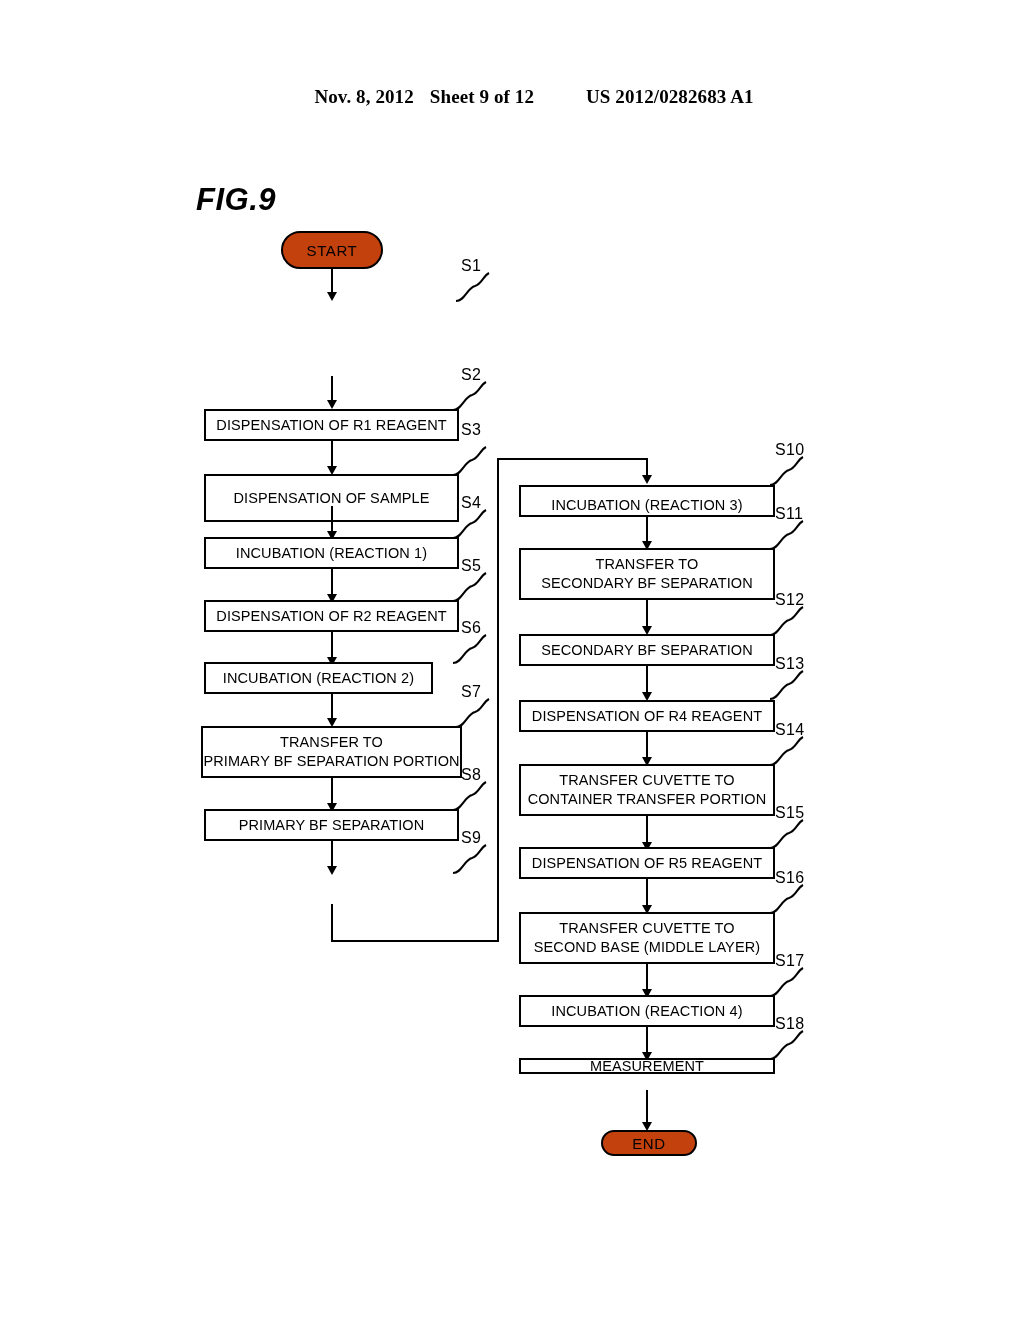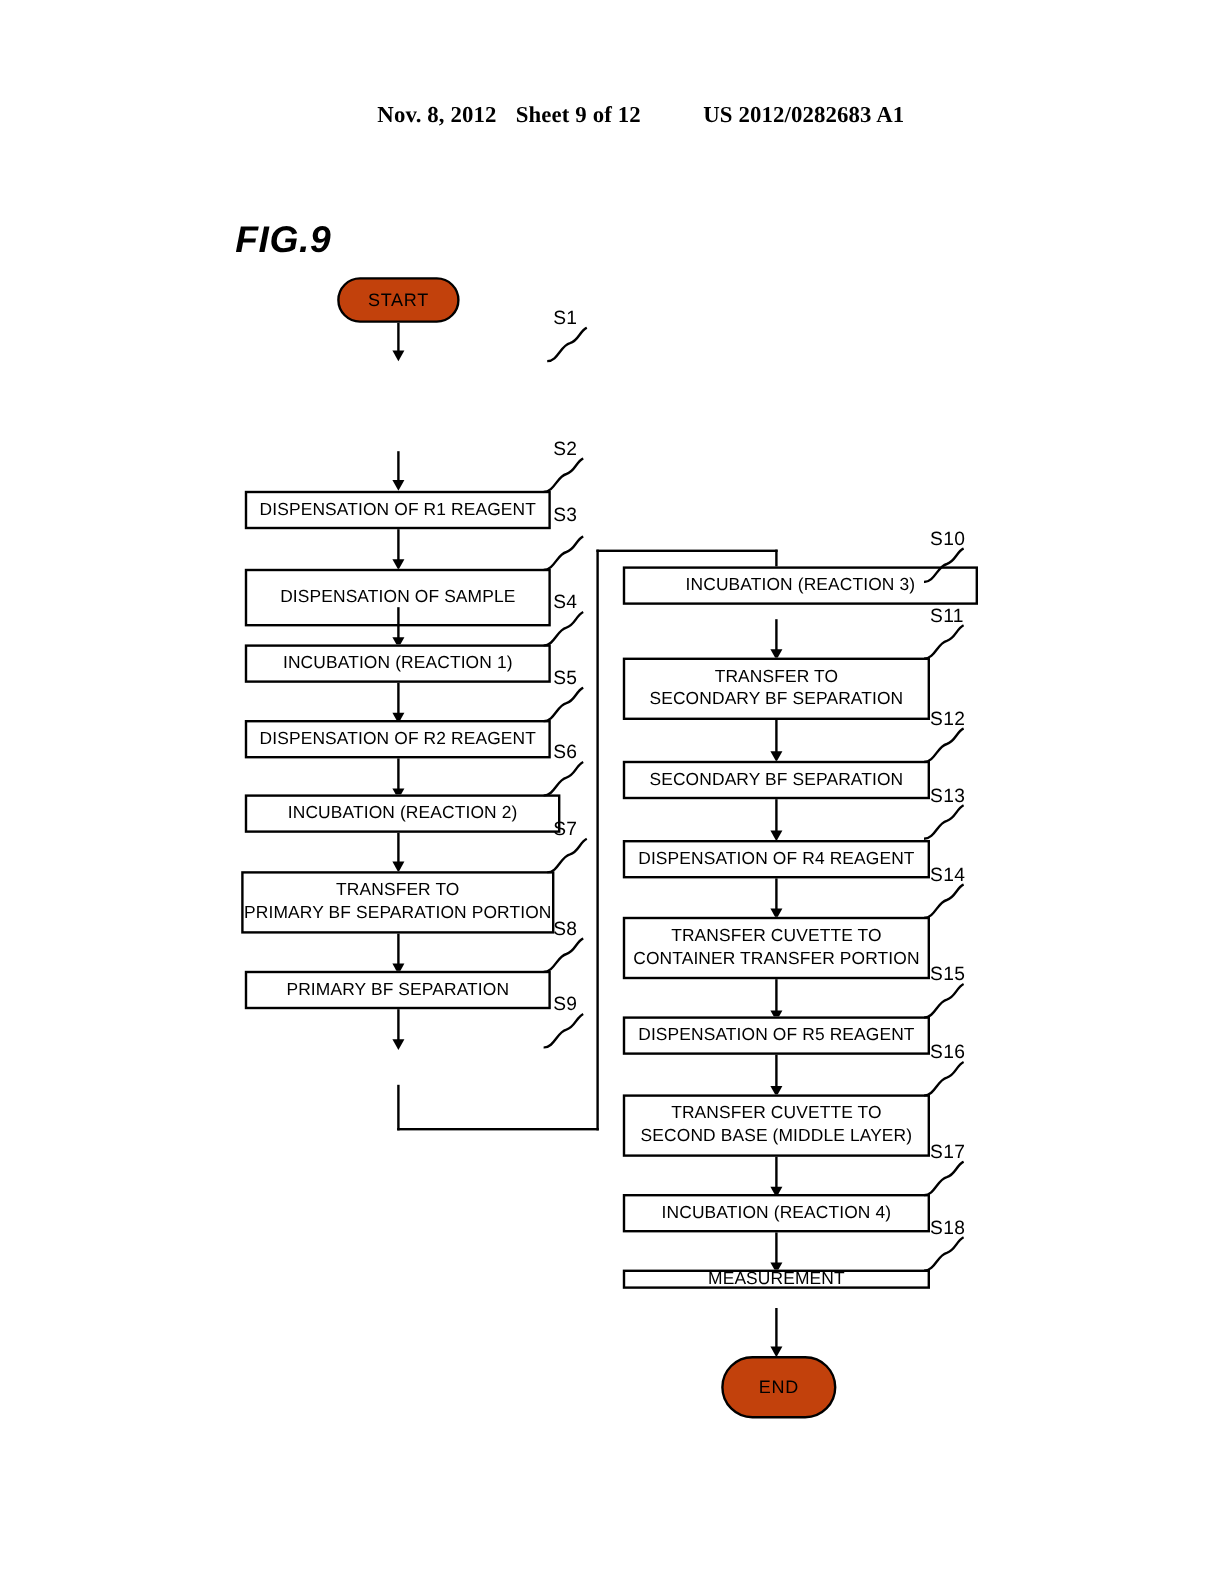--- a/index.html
+++ b/index.html
@@ -169,21 +169,21 @@
   <div class="vline" style="left:331px; top:569px; height:31px;"></div>
   <div class="arrowhead" style="left:327px; top:594px;"></div>
 
   <div class="node" style="left:204px; top:600px; width:255px; height:32px;">
     <span class="line">DISPENSATION OF R2 REAGENT</span>
   </div>
 
   <div class="vline" style="left:331px; top:632px; height:31px;"></div>
   <div class="arrowhead" style="left:327px; top:657px;"></div>
 
-  <div class="node" style="left:204px; top:662px; width:263px; height:32px;">
+  <div class="node" style="left:204px; top:662px; width:229px; height:32px;">
     <span class="line">INCUBATION (REACTION 2)</span>
   </div>
 
   <div class="vline" style="left:331px; top:694px; height:30px;"></div>
   <div class="arrowhead" style="left:327px; top:718px;"></div>
 
   <div class="node" style="left:201px; top:726px; width:261px; height:52px;">
     <span class="line">TRANSFER TO</span>
     <span class="line">PRIMARY BF SEPARATION PORTION</span>
   </div>
@@ -199,21 +199,21 @@
   <div class="arrowhead" style="left:327px; top:866px;"></div>
 
 
   <div class="vline" style="left:331px; top:904px; height:38px;"></div>
   <div class="hline" style="left:331px; top:940px; width:168px;"></div>
   <div class="vline" style="left:497px; top:458px; height:484px;"></div>
   <div class="hline" style="left:497px; top:458px; width:151px;"></div>
   <div class="vline" style="left:646px; top:458px; height:24px;"></div>
   <div class="arrowhead" style="left:642px; top:475px;"></div>
 
-  <div class="node" style="left:519px; top:472px; width:296px; height:32px;">
+  <div class="node" style="left:519px; top:485px; width:256px; height:32px;justify-content:flex-end;">
     <span class="line">INCUBATION (REACTION 3)</span>
   </div>
 
   <div class="vline" style="left:646px; top:516px; height:31px;"></div>
   <div class="arrowhead" style="left:642px; top:541px;"></div>
 
   <div class="node" style="left:519px; top:548px; width:256px; height:52px;">
     <span class="line">TRANSFER TO</span>
     <span class="line">SECONDARY BF SEPARATION</span>
   </div>
@@ -265,21 +265,21 @@
   <div class="vline" style="left:646px; top:1027px; height:31px;"></div>
   <div class="arrowhead" style="left:642px; top:1052px;"></div>
 
   <div class="node" style="left:519px; top:1058px; width:256px; height:16px;">
     <span class="line">MEASUREMENT</span>
   </div>
 
   <div class="vline" style="left:646px; top:1090px; height:38px;"></div>
   <div class="arrowhead" style="left:642px; top:1122px;"></div>
 
-  <div class="terminal" style="left:601px; top:1130px; width:96px; height:52px;">
+  <div class="terminal" style="left:601px; top:1130px; width:96px; height:26px;">
     <span>END</span>
   </div>
 
   <svg class="squiggle" style="left:455px; top:272px; width:40px; height:30px;" viewBox="0 0 40 30">
     <path d="M1,29 C10,29 12,16 20,14 C27,12 28,4 34,1"></path>
   </svg>
   <div class="step-label" style="left:461px; top:257px;">S1</div>
 
   <svg class="squiggle" style="left:452px; top:381px; width:40px; height:30px;" viewBox="0 0 40 30">
     <path d="M1,29 C10,29 12,16 20,14 C27,12 28,4 34,1"></path>

